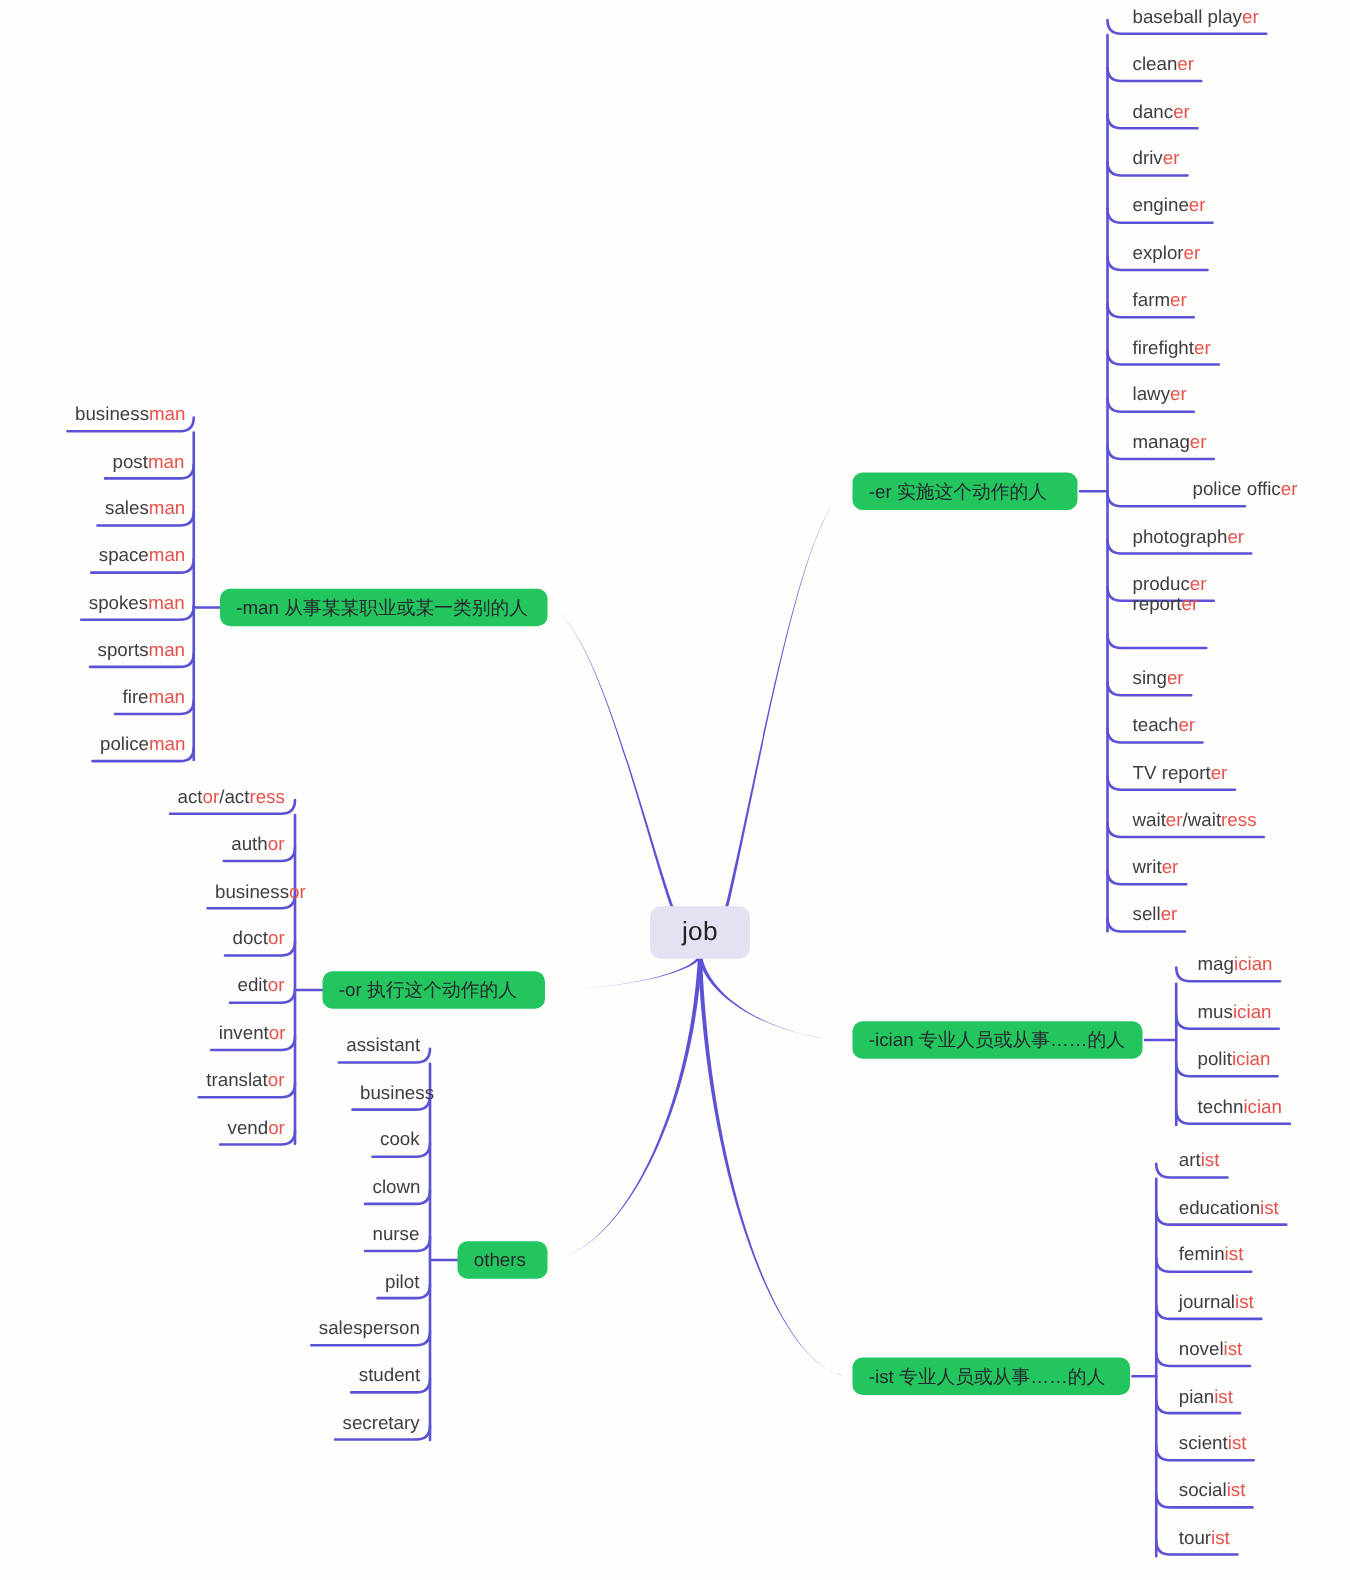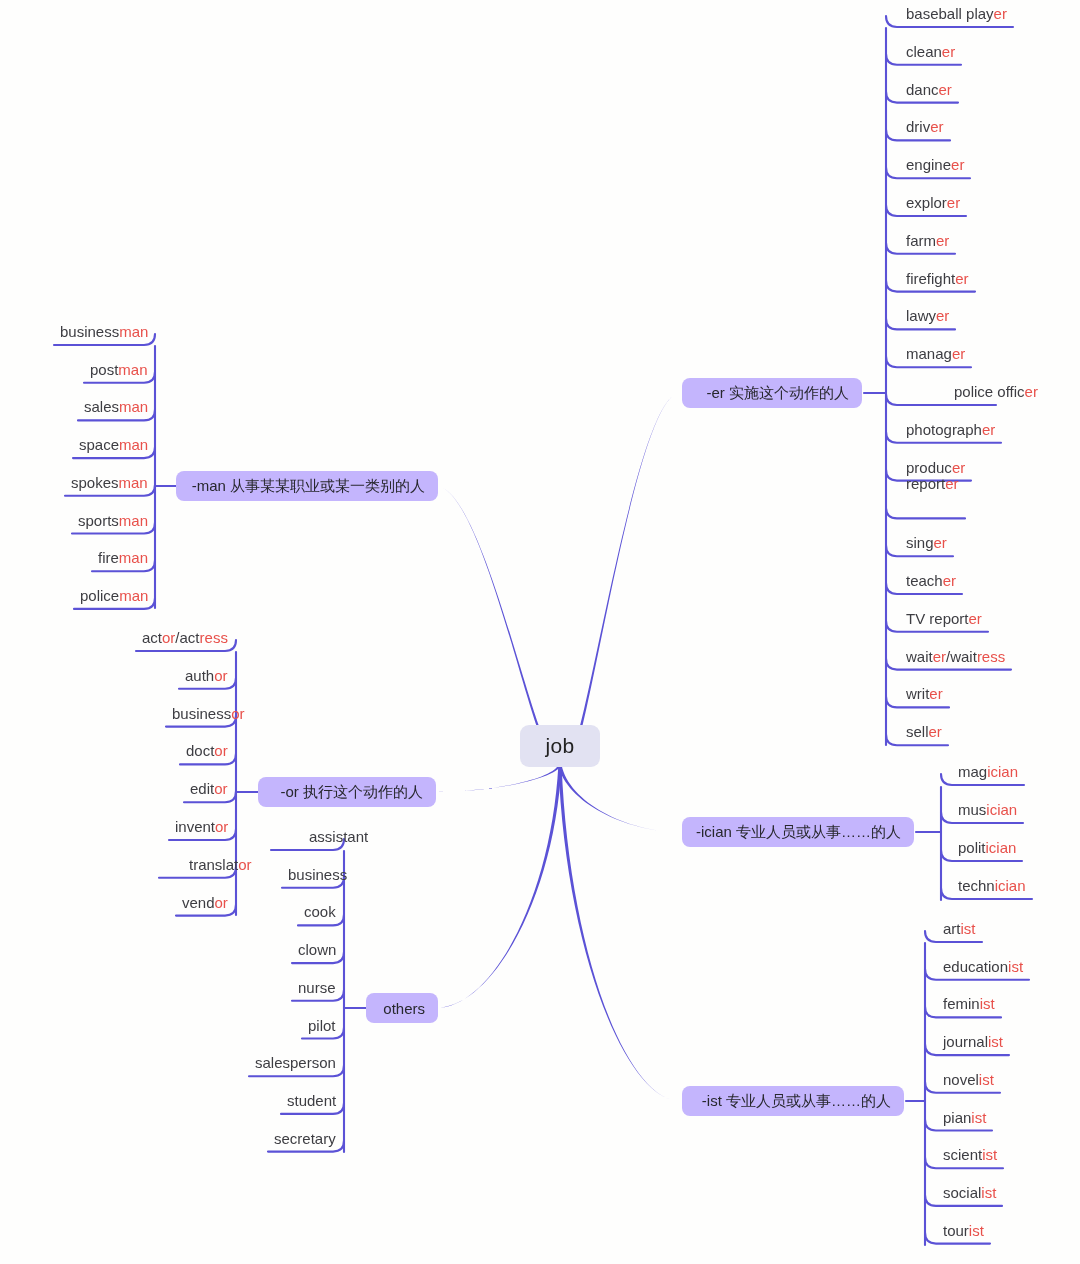--- a/index.html
+++ b/index.html
@@ -31,25 +31,25 @@
     align-items: center;
     justify-content: center;
     font-size: 21px;
     color: #222;
     letter-spacing: .3px;
     z-index: 6;
   }
   
   .branch-label {
     position: absolute;
-    background: #c4b5fd;
+    background: #22c55e;
     border-radius: 8px;
     display: flex;
     align-items: center;
-    justify-content: flex-end;
+    justify-content: flex-start;
     font-size: 15px;
     color: #28282e;
     white-space: nowrap;
     padding: 0 13px;
     height: 30px;
     z-index: 6;
   }
   
   .leaf {
     position: absolute;
@@ -212,23 +212,23 @@
       <div class="leaf lt" style="top: 474.8px; left: 71px;"><span>spokes</span><span class="hl">man</span></div>
       <div class="leaf lt" style="top: 512.5px; left: 78px;"><span>sports</span><span class="hl">man</span></div>
       <div class="leaf lt" style="top: 550.2px; left: 98px;"><span>fire</span><span class="hl">man</span></div>
       <div class="leaf lt" style="top: 587.9px; left: 80px;"><span>police</span><span class="hl">man</span></div>
       <div class="leaf lt" style="top: 630px; left: 142px;"><span>act</span><span class="hl">or</span><span>/act</span><span class="hl2">ress</span></div>
       <div class="leaf lt" style="top: 667.8px; left: 185px;"><span>auth</span><span class="hl">or</span></div>
       <div class="leaf lt" style="top: 705.6px; left: 172px;"><span>business</span><span class="hl">or</span></div>
       <div class="leaf lt" style="top: 743.4px; left: 186px;"><span>doct</span><span class="hl">or</span></div>
       <div class="leaf lt" style="top: 781.2px; left: 190px;"><span>edit</span><span class="hl">or</span></div>
       <div class="leaf lt" style="top: 819px; left: 175px;"><span>invent</span><span class="hl">or</span></div>
-      <div class="leaf lt" style="top: 856.8px; left: 165px; margin-left: 24px;"><span>translat</span><span class="hl">or</span></div>
+      <div class="leaf lt" style="top: 856.8px; left: 165px;"><span>translat</span><span class="hl">or</span></div>
       <div class="leaf lt" style="top: 894.6px; left: 182px;"><span>vend</span><span class="hl">or</span></div>
-      <div class="leaf lt" style="top: 829px; left: 277px; margin-left: 32px;"><span>assistant</span></div>
+      <div class="leaf lt" style="top: 829px; left: 277px;"><span>assistant</span></div>
       <div class="leaf lt" style="top: 866.7px; left: 288px;"><span>business</span></div>
       <div class="leaf lt" style="top: 904.4px; left: 304px;"><span>cook</span></div>
       <div class="leaf lt" style="top: 942.1px; left: 298px;"><span>clown</span></div>
       <div class="leaf lt" style="top: 979.8px; left: 298px;"><span>nurse</span></div>
       <div class="leaf lt" style="top: 1017.5px; left: 308px;"><span>pilot</span></div>
       <div class="leaf lt" style="top: 1055.2px; left: 255px;"><span>salesperson</span></div>
       <div class="leaf lt" style="top: 1092.9px; left: 287px;"><span>student</span></div>
       <div class="leaf lt" style="top: 1130.6px; left: 274px;"><span>secretary</span></div>
     </div>
 </div>

